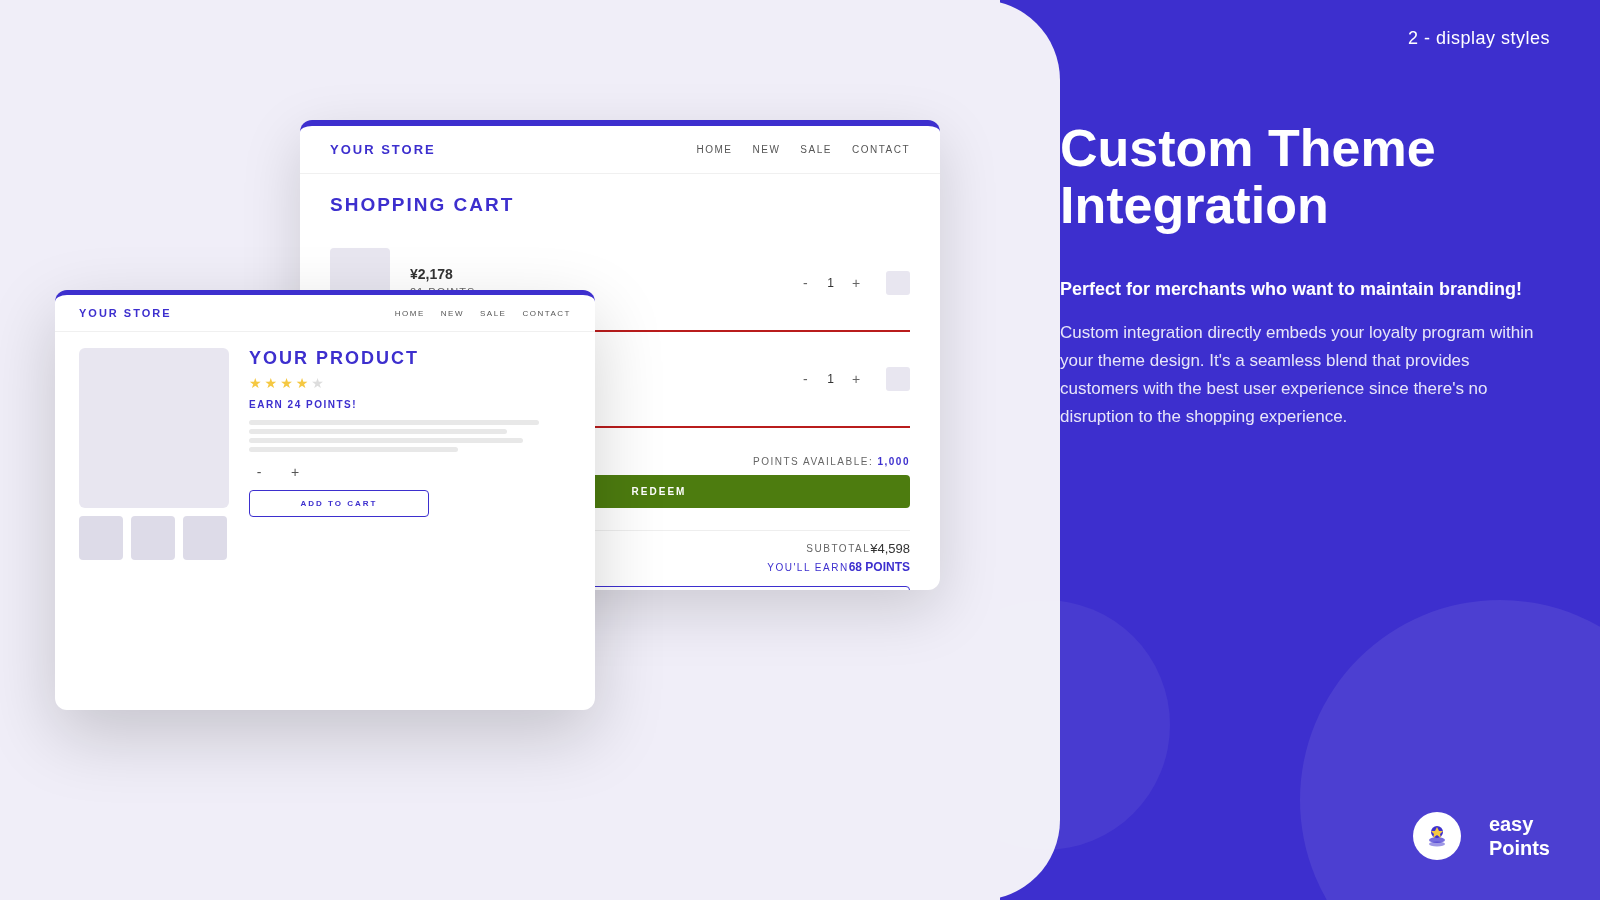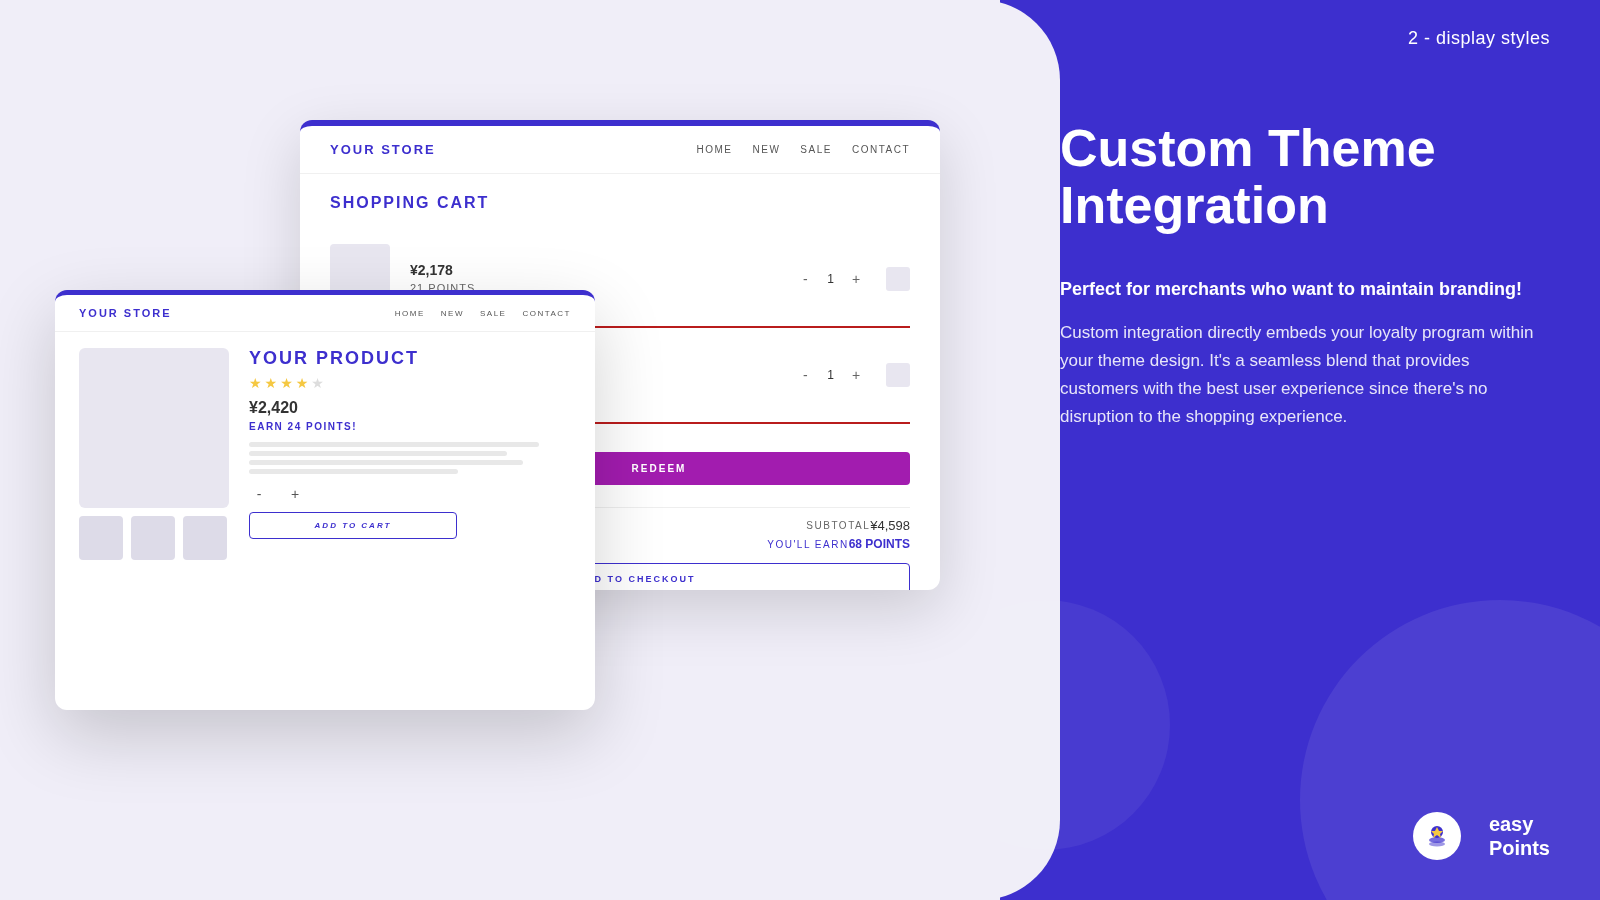--- a/index.html
+++ b/index.html
@@ -183,21 +183,21 @@
       color: #555;
       letter-spacing: 1.5px;
       text-transform: uppercase;
     }
 
     .mock-cart-body {
       padding: 20px 30px;
     }
 
     .mock-cart-title {
-      font-size: 16px;
+      font-size: 19px;
       font-weight: 600;
       color: #3d2fce;
       letter-spacing: 2px;
       text-transform: uppercase;
       margin-bottom: 20px;
     }
 
     .mock-cart-item {
       display: flex;
       align-items: center;
@@ -285,21 +285,21 @@
       border: 1px solid #ddd;
       border-radius: 4px;
       padding: 8px 10px;
       font-size: 13px;
       text-align: center;
       color: #333;
     }
 
     .mock-redeem-btn {
       flex: 1;
-      background: #a21caf;
+      background: #4d7c0f;
       color: white;
       border-radius: 4px;
       display: flex;
       align-items: center;
       justify-content: center;
       font-size: 10px;
       font-weight: 700;
       letter-spacing: 2px;
       text-transform: uppercase;
       padding: 8px;
@@ -502,31 +502,30 @@
 
     .mock-qty-minus, .mock-qty-plus {
       font-size: 14px;
       color: #555;
       width: 20px;
       text-align: center;
     }
 
     .mock-add-cart-btn {
       display: block;
-      width: 208px;
+      width: 180px;
       border: 1px solid #3d2fce;
       color: #3d2fce;
       padding: 8px 10px;
       border-radius: 4px;
       font-size: 8px;
       font-weight: 700;
       letter-spacing: 2px;
       text-transform: uppercase;
       text-align: center;
-      font-style: italic;
     }
   </style>
 </head>
 <body>
 
 <div class="left-panel">
 
   <div class="mock-cart">
     <div class="mock-nav">
       <span class="mock-store-name">YOUR STORE</span>
@@ -562,20 +561,24 @@
         </div>
         <div class="mock-qty-control">
           <span class="mock-qty-btn">-</span>
           <span class="mock-qty-val">1</span>
           <span class="mock-qty-btn">+</span>
         </div>
         <div class="mock-cart-icon"></div>
       </div>
 
       <div class="mock-redeem-section">
+        <div class="mock-points-available">
+          <span>POINTS AVAILABLE:</span>
+          <span class="mock-points-value">1,000</span>
+        </div>
         <div class="mock-redeem-row">
           <div class="mock-redeem-input">500</div>
           <div class="mock-redeem-btn">REDEEM</div>
         </div>
       </div>
 
       <div class="mock-totals">
         <div class="mock-total-row">
           <span class="mock-total-label">SUBTOTAL</span>
           <span class="mock-total-value">¥4,598</span>
@@ -613,21 +616,20 @@
 
       <div class="mock-product-details">
         <div class="mock-product-title">YOUR PRODUCT</div>
         <div class="mock-stars">
           <span class="mock-star">★</span>
           <span class="mock-star">★</span>
           <span class="mock-star">★</span>
           <span class="mock-star">★</span>
           <span class="mock-star empty" style="color:#ddd;">★</span>
         </div>
-        <div class="mock-product-price">¥2,420</div>
         <div class="mock-earn-points">EARN 24 POINTS!</div>
         <div class="mock-desc-lines">
           <div class="mock-desc-line"></div>
           <div class="mock-desc-line"></div>
           <div class="mock-desc-line"></div>
           <div class="mock-desc-line"></div>
         </div>
         <div class="mock-qty-row">
           <span class="mock-qty-minus">-</span>
           <span class="mock-qty-plus">+</span>

